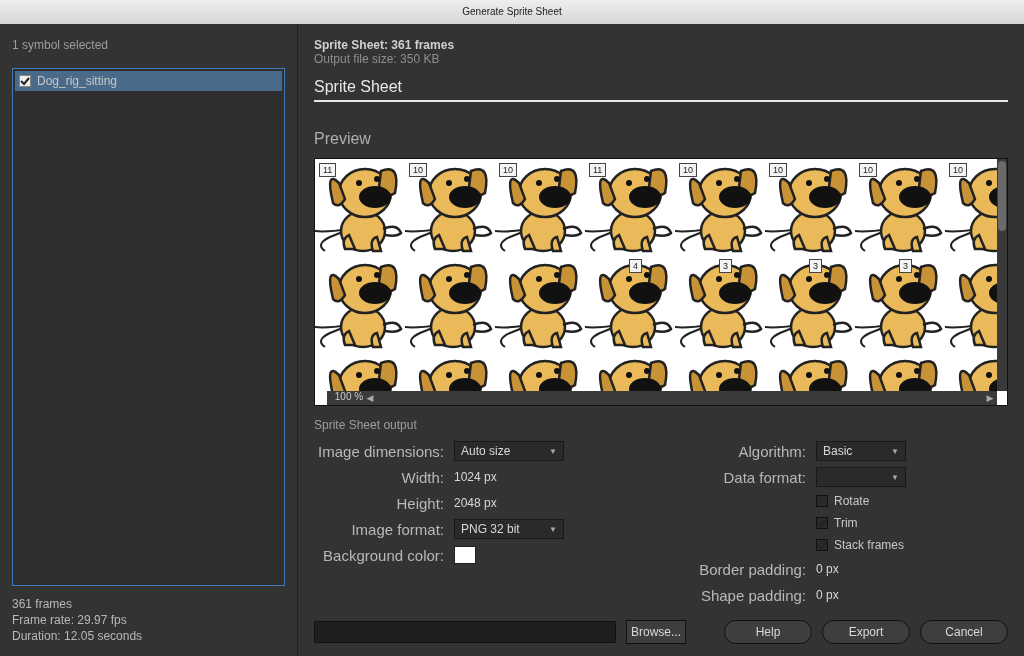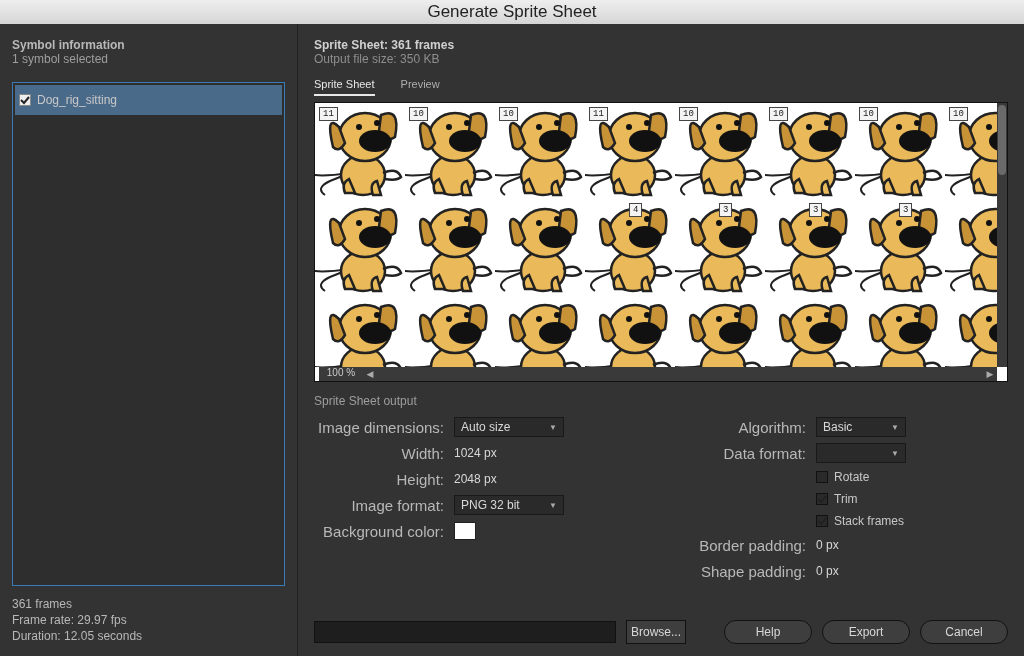--- a/index.html
+++ b/index.html
@@ -1,46 +1,46 @@
 <!DOCTYPE html>
 <html><head>
 <meta charset="utf-8">
 <style>
   html,body{margin:0;padding:0;width:1024px;height:656px;background:#3a3a3a;
     font-family:-apple-system,BlinkMacSystemFont,"Segoe UI",Arial,sans-serif;
     color:#c8c8c8;font-size:12px;overflow:hidden;}
   .titlebar{height:24px;background:linear-gradient(#eeeeee,#d6d6d6);
-    text-align:center;line-height:24px;color:#222;font-size:17px;font-weight:400;}
+    text-align:center;line-height:24px;color:#222;font-size:10px;font-weight:400;}
   .body{display:flex;height:calc(100% - 24px);background:#333;}
   .sidebar{width:298px;padding:14px 12px 12px 12px;display:flex;flex-direction:column;
     border-right:1px solid #222;box-sizing:border-box;}
   .side-title{font-weight:600;color:#b8b8b8;}
   .side-sub{color:#9e9e9e;margin-bottom:16px;}
   .symbol-list{flex:1;border:1px solid #3a7bb5;background:#2e2e2e;padding:2px;}
-  .symbol-item{background:#4a6a8a;display:flex;align-items:center;height:30px;
+  .symbol-item{background:#4a6a8a;display:flex;align-items:center;height:20px;
     padding:0 4px;gap:6px;}
   .cb{width:12px;height:12px;background:#eee;border:1px solid #888;display:inline-flex;
     align-items:center;justify-content:center;box-sizing:border-box;}
   .cb svg{width:10px;height:10px;display:block;}
   .side-stats{margin-top:10px;line-height:16px;color:#b8b8b8;}
   .main{flex:1;padding:14px 16px 12px 16px;display:flex;flex-direction:column;
     box-sizing:border-box;}
   .head-title{font-weight:700;color:#d0d0d0;}
   .head-sub{color:#8e8e8e;margin-bottom:10px;}
-  .tabs{display:flex;gap:26px;font-size:11px;margin-bottom:6px;}
+  .tabs{display:flex;gap:26px;font-size:16px;margin-bottom:6px;flex-direction:column;}
   .tab{padding:2px 0 4px 0;color:#aeaeae;cursor:pointer;}
   .tab.active{color:#e8e8e8;border-bottom:2px solid #e8e8e8;}
   .preview{position:relative;height:278px;background:#ffffff;border:1px solid #111;}
-  .preview-inner{position:absolute;left:0;top:0;right:10px;bottom:14px;overflow:hidden;font-family:Liberation Mono, monospace;}
+  .preview-inner{position:absolute;left:0;top:0;right:10px;bottom:14px;overflow:hidden;}
   .dog-row{height:96px;display:flex;}
   .dog{width:90px;height:96px;position:relative;flex:0 0 90px;}
   .frame-badge{position:absolute;top:4px;left:4px;background:#f4f4f4;border:1px solid #444;
     font-size:9px;color:#222;padding:0 3px;height:12px;line-height:12px;z-index:3;}
   .frame-badge.fr-c{left:44px;}
-  .zoom{position:absolute;left:4px;bottom:0;height:14px;color:#ccc;font-size:10px;
+  .zoom{position:absolute;left:12px;bottom:0;height:14px;color:#ccc;font-size:10px;
     background:#3a3a3a;width:44px;text-align:center;}
   .hscroll{position:absolute;left:48px;right:10px;bottom:0;height:14px;background:#3a3a3a;}
   .hscroll .arrow{position:absolute;top:0;width:14px;height:14px;color:#aaa;
     text-align:center;line-height:14px;font-size:9px;}
   .hscroll .arrow.l{left:0;} .hscroll .arrow.r{right:0;}
   .vscroll{position:absolute;right:0;top:0;bottom:14px;width:10px;background:#3a3a3a;}
   .vthumb{position:absolute;right:1px;top:2px;width:8px;height:70px;background:#6a6a6a;
     border-radius:4px;}
   .section-title{margin:12px 0 6px 0;color:#9e9e9e;}
   .form{display:flex;gap:30px;}
@@ -80,21 +80,20 @@
   </symbol>
   <symbol id="check" viewBox="0 0 10 10">
     <path d="M1 5 L4 8 L9 2" fill="none" stroke="#222" stroke-width="2"></path>
   </symbol>
 </svg>
 
 <div class="titlebar">Generate Sprite Sheet</div>
 
 <div class="body">
   <div class="sidebar">
-    <div class="side-title">Symbol information</div>
     <div class="side-sub">1 symbol selected</div>
     <div class="symbol-list">
       <div class="symbol-item">
         <span class="cb">
           <svg>
               <use href="#check"></use>
             </svg>
         </span>
         <span>Dog_rig_sitting</span>
       </div>

